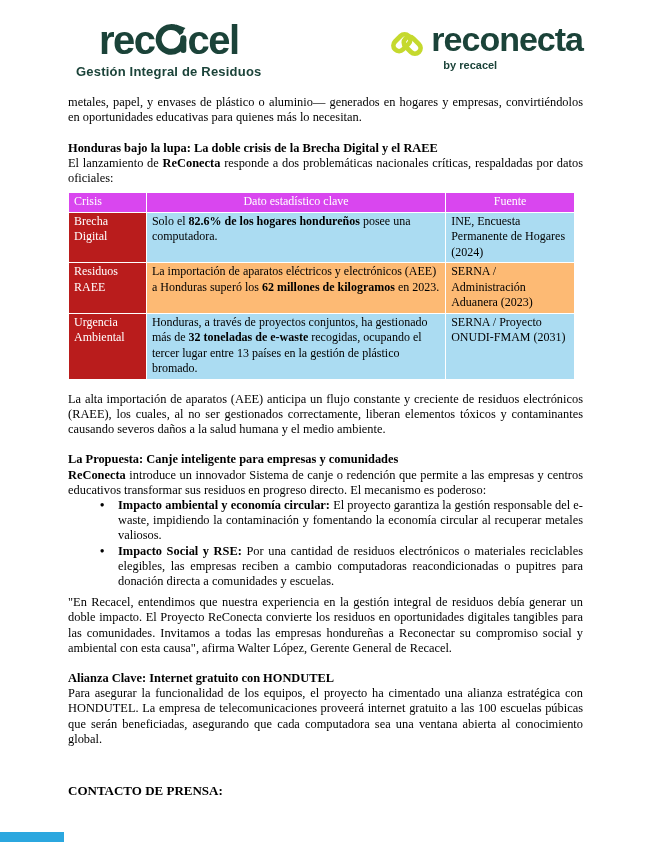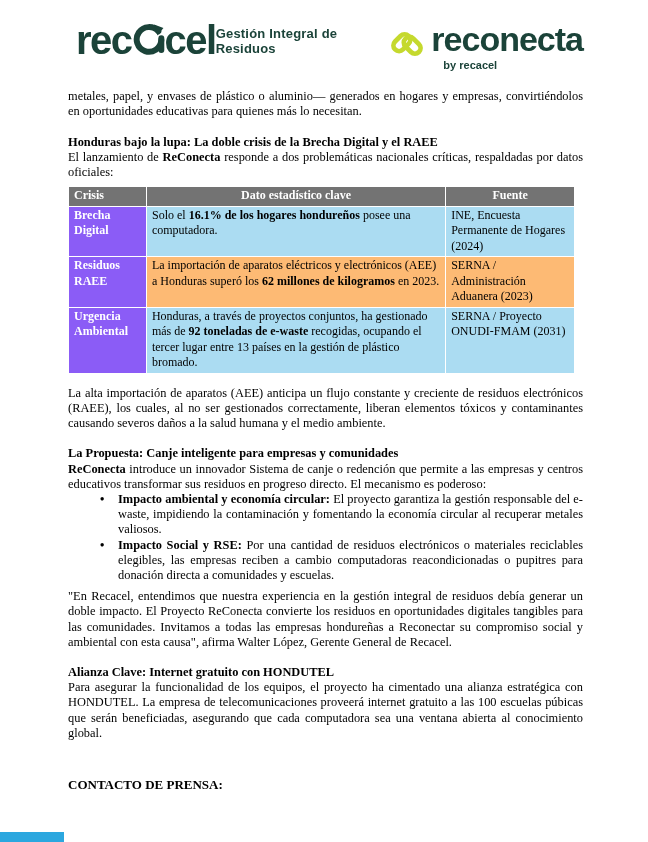--- a/index.html
+++ b/index.html
@@ -11,21 +11,21 @@
     background:#ffffff;
     font-family:"Liberation Serif", serif;
     font-size:12.4px; line-height:15.2px;
     color:#000;
     padding:16px 65px 0 68px;
     overflow:hidden;
   }
 
   
   .logo-row { display:flex; justify-content:space-between; align-items:flex-start; margin:2px 0 16px 8px; }
-  .logo-recacel { display:flex; align-items:center; }
+  .logo-recacel { display:flex; flex-direction:column; align-items:center; }
   .logo-recacel .wordmark {
     font-family:"Liberation Sans", sans-serif;
     font-weight:bold; font-size:40px; line-height:40px; letter-spacing:-1.5px;
     color:#1b4339; display:flex; align-items:center;
   }
   .logo-recacel .wordmark svg { margin:4px -1px 0 0; }
   .logo-recacel .tagline {
     font-family:"Liberation Sans", sans-serif;
     font-weight:bold; font-size:13px; letter-spacing:.2px; color:#1b4339; margin-top:2px;
   }
@@ -43,24 +43,24 @@
 
   
   p.body { text-align:justify; }
   .sp { margin-bottom:15px; }
   .head { font-weight:bold; }
   b { font-weight:bold; }
 
   
   table.stats { border-collapse:collapse; width:507px; margin:6px 0 12px 0; font-size:12px; line-height:15.5px; }
   table.stats td, table.stats th { border:1px solid #fff; vertical-align:top; padding:1px 5px 2px 5px; }
-  table.stats th { background:#737373; color:#fff; font-weight:bold; }
+  table.stats th { background:#d946ef; color:#fff; font-weight:normal; }
   table.stats th.c { }
   table.stats th.l { text-align:left; }
-  td.rowlabel { background:#8b5cf6; color:#fff; font-weight:bold; width:78px; }
+  td.rowlabel { background:#b91c1c; color:#fff; font-weight:normal; width:78px; }
   td.dato { width:300px; }
   td.fuente { width:129px; }
   tr.light td.dato, tr.light td.fuente { background:#ABDCF2; }
   tr.white td.dato, tr.white td.fuente { background:#fdba74; }
 
   
   .bullets { margin:0 0 0 0; }
   .bullet { display:flex; text-align:justify; }
   .bullet .marker { width:18px; margin-left:32px; flex:none; font-weight:bold; }
   .bullet .btext { flex:1; }
@@ -114,31 +114,31 @@
 
   <table class="stats">
     <tbody>
         <tr>
       <th class="l">Crisis</th>
       <th class="c">Dato estadístico clave</th>
       <th class="c">Fuente</th>
     </tr>
     <tr class="light">
       <td class="rowlabel">Brecha Digital</td>
-      <td class="dato">Solo el <b>16.1% de los hogares hondureños</b> posee una computadora.</td>
+      <td class="dato">Solo el <b>82.6% de los hogares hondureños</b> posee una computadora.</td>
       <td class="fuente">INE, Encuesta Permanente de Hogares (2024)</td>
     </tr>
     <tr class="white">
       <td class="rowlabel">Residuos RAEE</td>
       <td class="dato">La importación de aparatos eléctricos y electrónicos (AEE) a Honduras superó los <b>62 millones de kilogramos</b> en 2023.</td>
       <td class="fuente">SERNA / Administración Aduanera (2023)</td>
     </tr>
     <tr class="light">
       <td class="rowlabel">Urgencia Ambiental</td>
-      <td class="dato">Honduras, a través de proyectos conjuntos, ha gestionado más de <b>92 toneladas de e-waste</b> recogidas, ocupando el tercer lugar entre 13 países en la gestión de plástico bromado.</td>
+      <td class="dato">Honduras, a través de proyectos conjuntos, ha gestionado más de <b>32 toneladas de e-waste</b> recogidas, ocupando el tercer lugar entre 13 países en la gestión de plástico bromado.</td>
       <td class="fuente">SERNA / Proyecto ONUDI-FMAM (2031)</td>
     </tr>
   </tbody>
     </table>
 
   <p class="body sp">La alta importación de aparatos (AEE) anticipa un flujo constante y creciente de residuos electrónicos (RAEE), los cuales, al no ser gestionados correctamente, liberan elementos tóxicos y contaminantes causando severos daños a la salud humana y el medio ambiente.</p>
 
   <div class="head">La Propuesta: Canje inteligente para empresas y comunidades</div>
   <p class="body"><b>ReConecta</b> introduce un innovador Sistema de canje o redención que permite a las empresas y centros educativos transformar sus residuos en progreso directo. El mecanismo es poderoso:</p>
 

